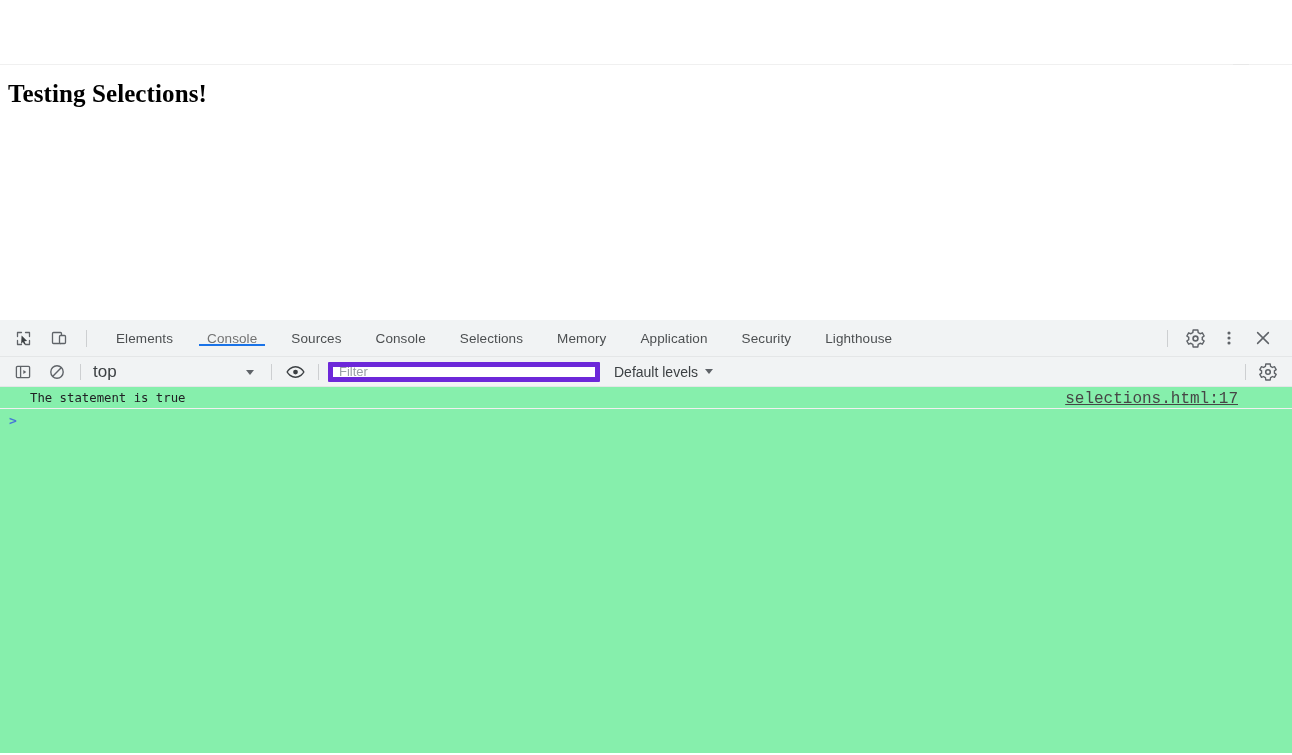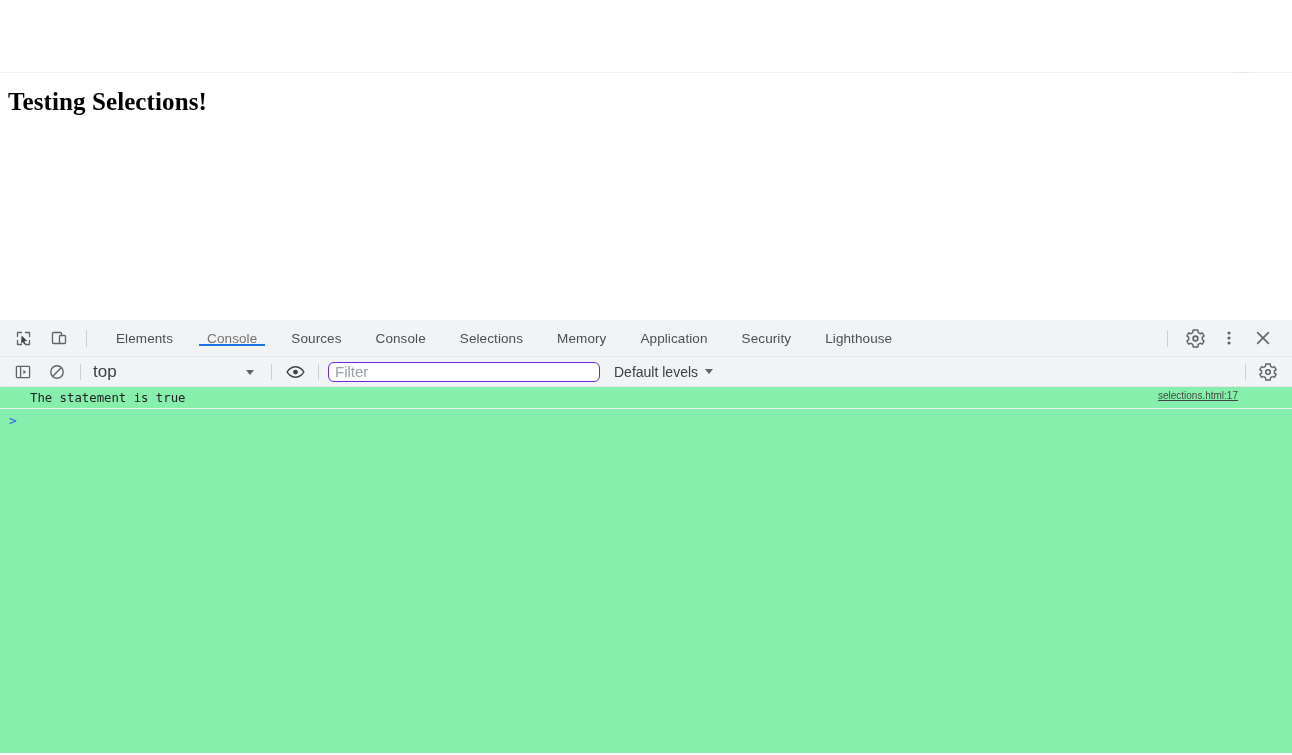--- a/index.html
+++ b/index.html
@@ -13,21 +13,21 @@
     position: relative;
     overflow: hidden;
     font-family: "Liberation Sans", sans-serif;
     -webkit-font-smoothing: antialiased;
   }
 
   
   #page-area {
     position: absolute;
     left: 0;
-    top: 16px;
+    top: 8px;
     width: 1292px;
     height: 320px;
     background: #ffffff;
   }
   #page-top-rule {
     position: absolute;
     left: 0;
     top: 56px;
     width: 1292px;
     height: 1px;
@@ -188,24 +188,24 @@
   .context-select .caret {
     position: absolute;
     right: 8px;
     top: 9px;
   }
   #eye-btn { margin: 0 0 0 0; }
   .filter-input {
     width: 272px;
     height: 20px;
     box-sizing: border-box;
-    border: 1px solid #6d28d9;
-    border-radius: 6px;
+    border: 5px solid #6d28d9;
+    border-radius: 1px;
     background: #ffffff;
-    font-size: 15px;
+    font-size: 13px;
     font-family: "Liberation Sans", sans-serif;
     color: #3c4043;
     padding: 0 6px;
     outline: none;
     flex: none;
   }
   .filter-input::placeholder { color: #9aa0a6; }
   .levels-select {
     display: flex;
     align-items: center;
@@ -244,22 +244,22 @@
     font-family: "DejaVu Sans Mono", "Liberation Mono", monospace;
     font-size: 12.3px;
     color: #202124;
     padding-left: 30px;
     white-space: pre;
   }
   .console-source {
     position: absolute;
     right: 54px;
     top: 3px;
-    font-family: Liberation Sans, sans-serif;
-    font-size: 10px;
+    font-family: Liberation Mono, monospace;
+    font-size: 16px;
     color: #464646;
     text-decoration: underline;
     cursor: pointer;
   }
   .prompt-row {
     position: relative;
     height: 22px;
     display: flex;
     align-items: center;
     padding-left: 9px;

